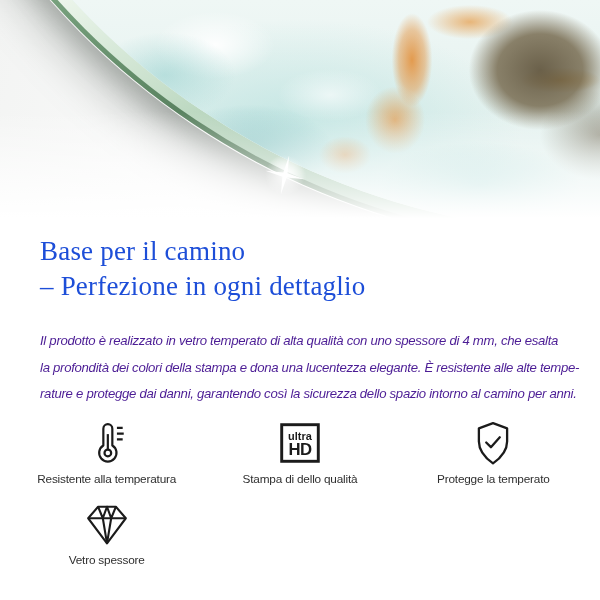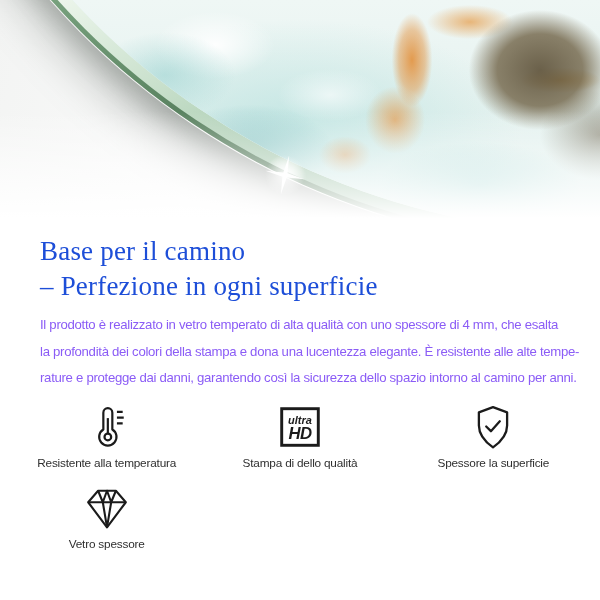--- a/index.html
+++ b/index.html
@@ -56,28 +56,28 @@
     background:linear-gradient(to bottom, rgba(255,255,255,0) 48%, rgba(255,255,255,.5) 70%, #ffffff 94%);
   }
   .sparkle{position:absolute;left:263px;top:153px;width:44px;height:44px;}
   
   .content{padding:0 40px;}
   .title{
     margin:2px 0 0;font-family:"Liberation Serif", serif;font-weight:400;
     font-size:27px;line-height:35px;color:#1d4ed8;letter-spacing:.2px;
   }
   .title span{display:block;}
-  .desc{margin-top:8px;font-size:13.2px;line-height:26.5px;color:#8b5cf6;letter-spacing:-.3px;}
+  .desc{margin-top:24px;font-size:13.2px;line-height:26.5px;color:#4c1d95;letter-spacing:-.3px;font-style:italic;}
   .desc span{display:block;white-space:nowrap;}
   
   .features{
     margin:12px -30px 0;display:grid;grid-template-columns:repeat(3,1fr);row-gap:14px;
   }
   .feature{display:flex;flex-direction:column;align-items:center;}
-  .icon-box{height:46px;display:flex;align-items:center;font-style:italic;}
+  .icon-box{height:46px;display:flex;align-items:center;}
   .icon-box svg{display:block;}
   .feature-label{
     margin-top:5px;font-size:11.8px;line-height:16px;color:#2f2f2f;letter-spacing:-.2px;text-align:center;
   }
 </style>
 </head>
 <body>
 
 <div class="hero">
   <div class="disc-shadow"></div>
@@ -94,21 +94,21 @@
     </defs>
     <circle cx="22" cy="22" r="20" fill="url(#glow)"></circle>
     <path d="M22,2 L24.2,19.8 L42,22 L24.2,24.2 L22,42 L19.8,24.2 L2,22 L19.8,19.8 Z" fill="#ffffff" opacity=".95" transform="rotate(12 22 22)"></path>
   </svg>
 </div>
 
 <div class="content">
 
   <h1 class="title">
     <span>Base per il camino</span>
-    <span>– Perfezione in ogni superficie</span>
+    <span>– Perfezione in ogni dettaglio</span>
   </h1>
 
   <div class="desc">
     <span>Il prodotto è realizzato in vetro temperato di alta qualità con uno spessore di 4 mm, che esalta</span>
     <span>la profondità dei colori della stampa e dona una lucentezza elegante. È resistente alle alte tempe-</span>
     <span>rature e protegge dai danni, garantendo così la sicurezza dello spazio intorno al camino per anni.</span>
   </div>
 
   <div class="features">
 
@@ -135,21 +135,21 @@
       <div class="feature-label">Stampa di dello qualità</div>
     </div>
 
     <div class="feature">
       <div class="icon-box">
         <svg width="46" height="46" viewBox="0 0 44 44" fill="none" stroke="#1b1b1b" stroke-width="2.2">
           <path d="M22,3 L35.5,8 V20.5 C35.5,30.5 29,36.5 22,41.5 C15,36.5 8.5,30.5 8.5,20.5 V8 Z" stroke-linejoin="round"></path>
           <path d="M15.5,21.5 L20,26 L28.5,16.5" stroke-linecap="round" stroke-linejoin="round"></path>
         </svg>
       </div>
-      <div class="feature-label">Spessore la superficie</div>
+      <div class="feature-label">Protegge la temperato</div>
     </div>
 
     <div class="feature">
       <div class="icon-box">
         <svg width="46" height="46" viewBox="0 0 44 44" fill="none" stroke="#1b1b1b" stroke-width="2" stroke-linejoin="round">
           <path d="M4,16.5 L13.5,5.5 L30.5,5.5 L40,16.5 L22,40.5 Z"></path>
           <path d="M4,16.5 L40,16.5"></path>
           <path d="M13.5,5.5 L18,16.5 L22,5.5 L26,16.5 L30.5,5.5"></path>
           <path d="M18,16.5 L22,40.5 M26,16.5 L22,40.5"></path>
         </svg>

